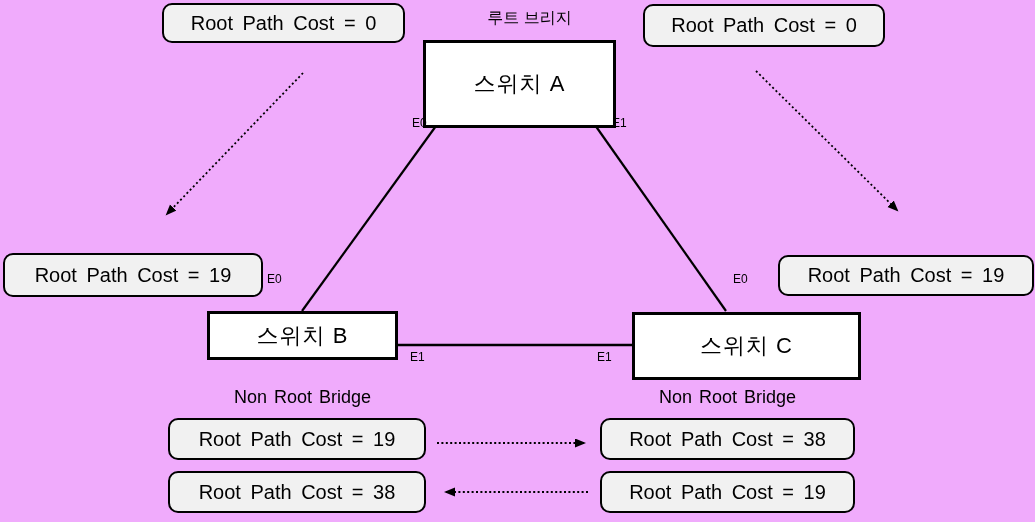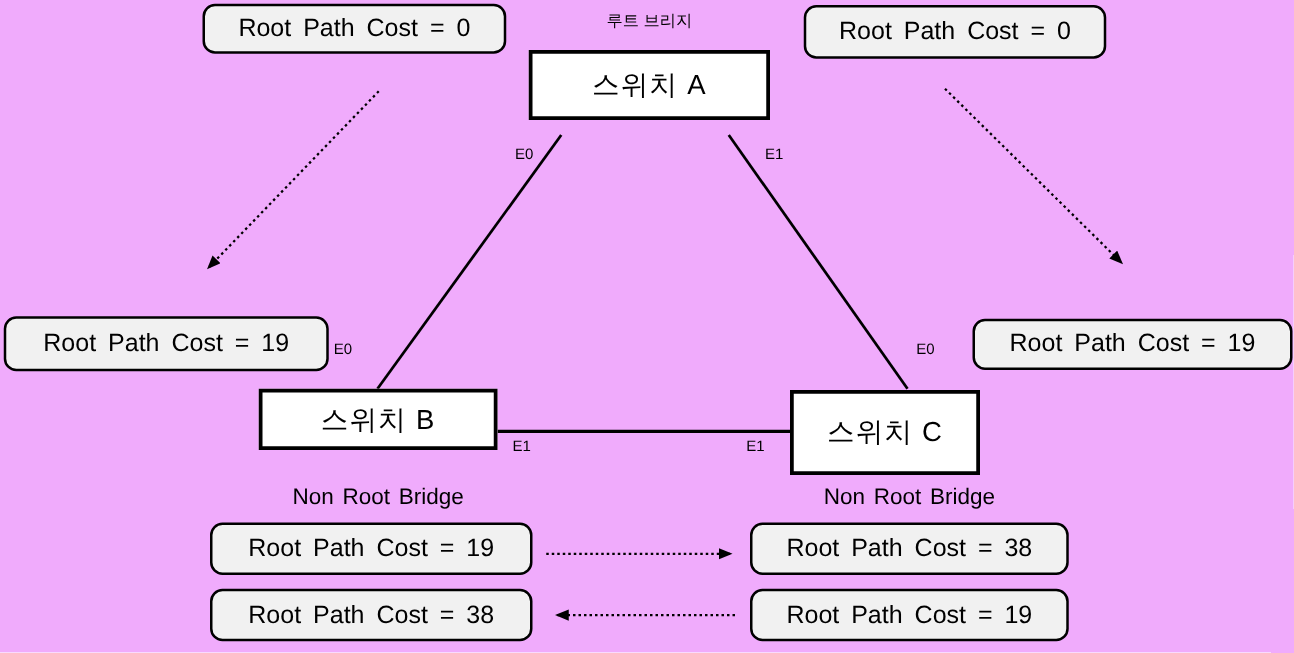--- a/index.html
+++ b/index.html
@@ -47,31 +47,31 @@
     position: absolute;
     background: #ffffff;
     border: 3px solid #000;
     display: flex;
     align-items: center;
     justify-content: center;
     font-size: 22px;
     letter-spacing: 1px;
     white-space: nowrap;
   }
-  #sw-a { left: 423px; top: 40px;  width: 193px; height: 56px; }
+  #sw-a { left: 423px; top: 40px;  width: 193px; height: 88px; }
   #sw-b { left: 207px; top: 311px; width: 191px; height: 49px; }
-  #sw-c { left: 632px; top: 312px; width: 152px; height: 68px; }
+  #sw-c { left: 632px; top: 312px; width: 229px; height: 68px; }
 
   
   .caption {
     position: absolute;
     text-align: center;
     white-space: nowrap;
   }
-  #cap-a { left: 423px; top: 8px;   width: 193px; font-size: 13px; }
+  #cap-a { left: 433px; top: 8px;   width: 193px; font-size: 16px; }
   #cap-b { left: 202px; top: 387px; width: 201px; font-size: 18px; word-spacing: 2px; }
   #cap-c { left: 627px; top: 387px; width: 201px; font-size: 18px; word-spacing: 2px; }
 
   
   .port {
     position: absolute;
     font-size: 12px;
     white-space: nowrap;
     text-align: right;
   }

